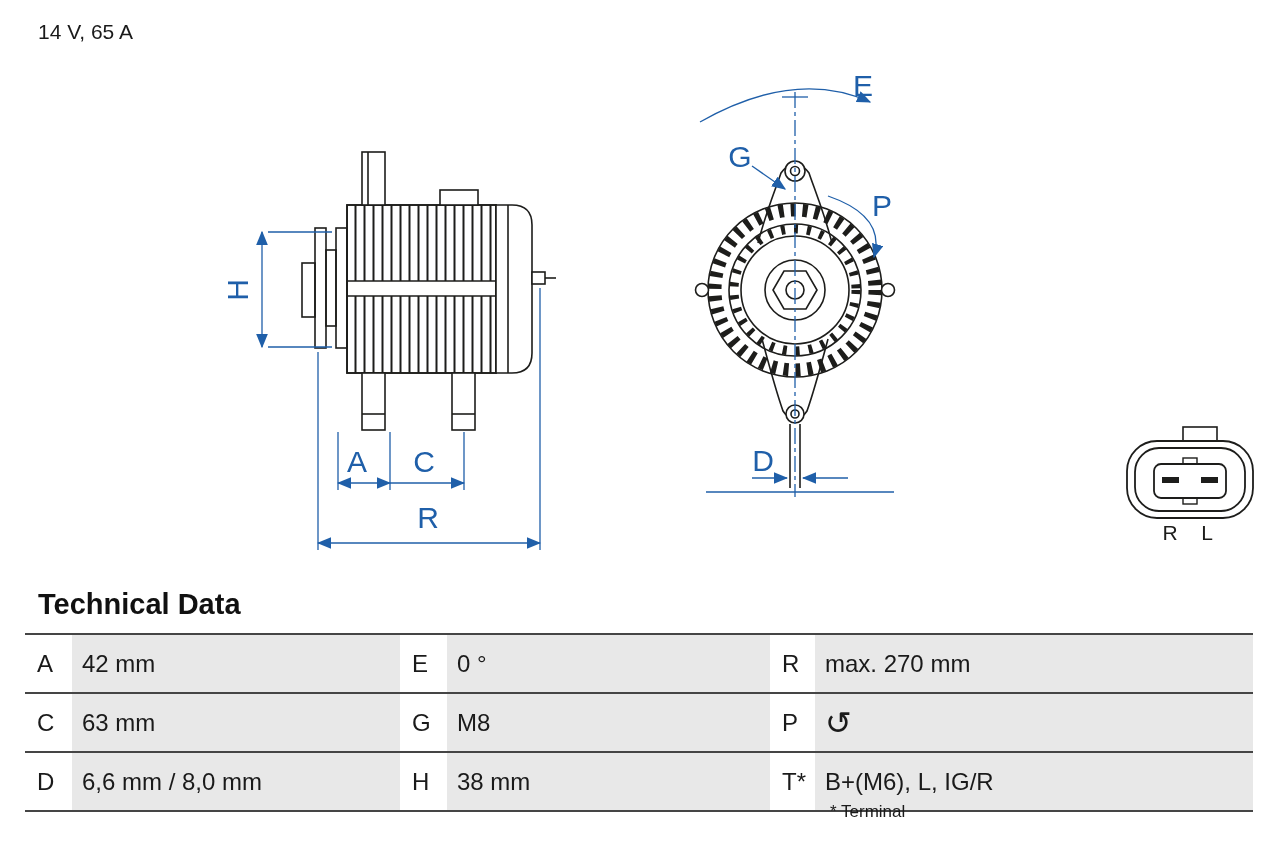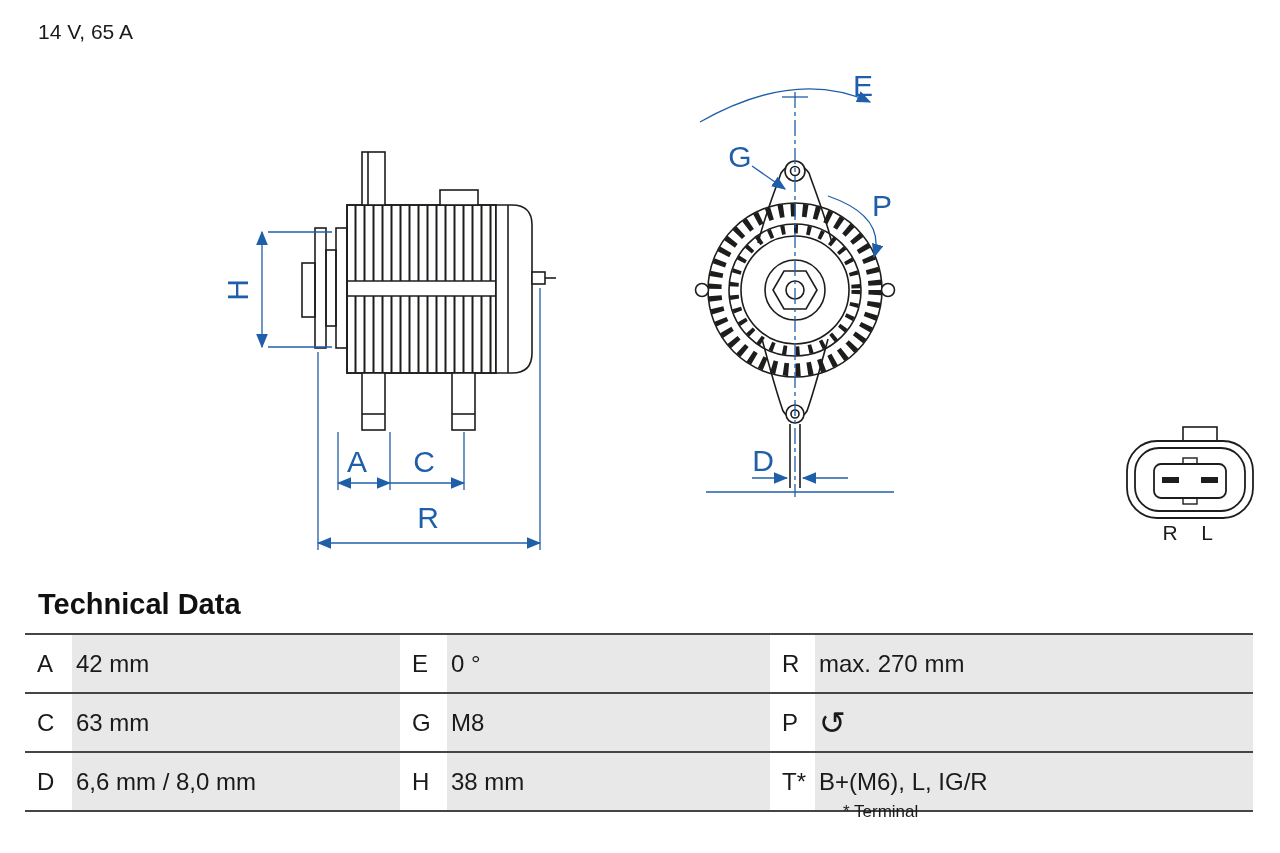--- a/index.html
+++ b/index.html
@@ -24,25 +24,25 @@
     font-size:29px; font-weight:bold; color:#111;text-align:center;
   }
   table.tech {
     position:absolute; left:25px; top:633px; width:1228px;
     border-collapse:collapse; table-layout:fixed;
     font-size:24px; color:#1a1a1a;
   }
   table.tech td { height:55px; border-top:2px solid #454545; vertical-align:middle; }
   table.tech tr:last-child td { border-bottom:2px solid #454545; }
   td.k { background:#ffffff; padding-left:12px; }
-  td.v { background:#e8e8e8; padding-left:4px; }
+  td.v { background:#e8e8e8; padding-left:10px; }
   td.v.icon-cell { font-size:32px; line-height:1; }
   .footnote {
     position:absolute; left:830px; top:802px;
-    font-size:17px; color:#1a1a1a;margin-left:13px;
+    font-size:17px; color:#1a1a1a;
   }
 </style>
 </head>
 <body>
 
 <div class="rating">14 V, 65 A</div>
 
 <svg class="drawing" width="1280" height="575" viewBox="0 0 1280 575">
   <defs>
     <marker id="ab" markerWidth="11" markerHeight="9" refX="10" refY="4.5" orient="auto-start-reverse">

